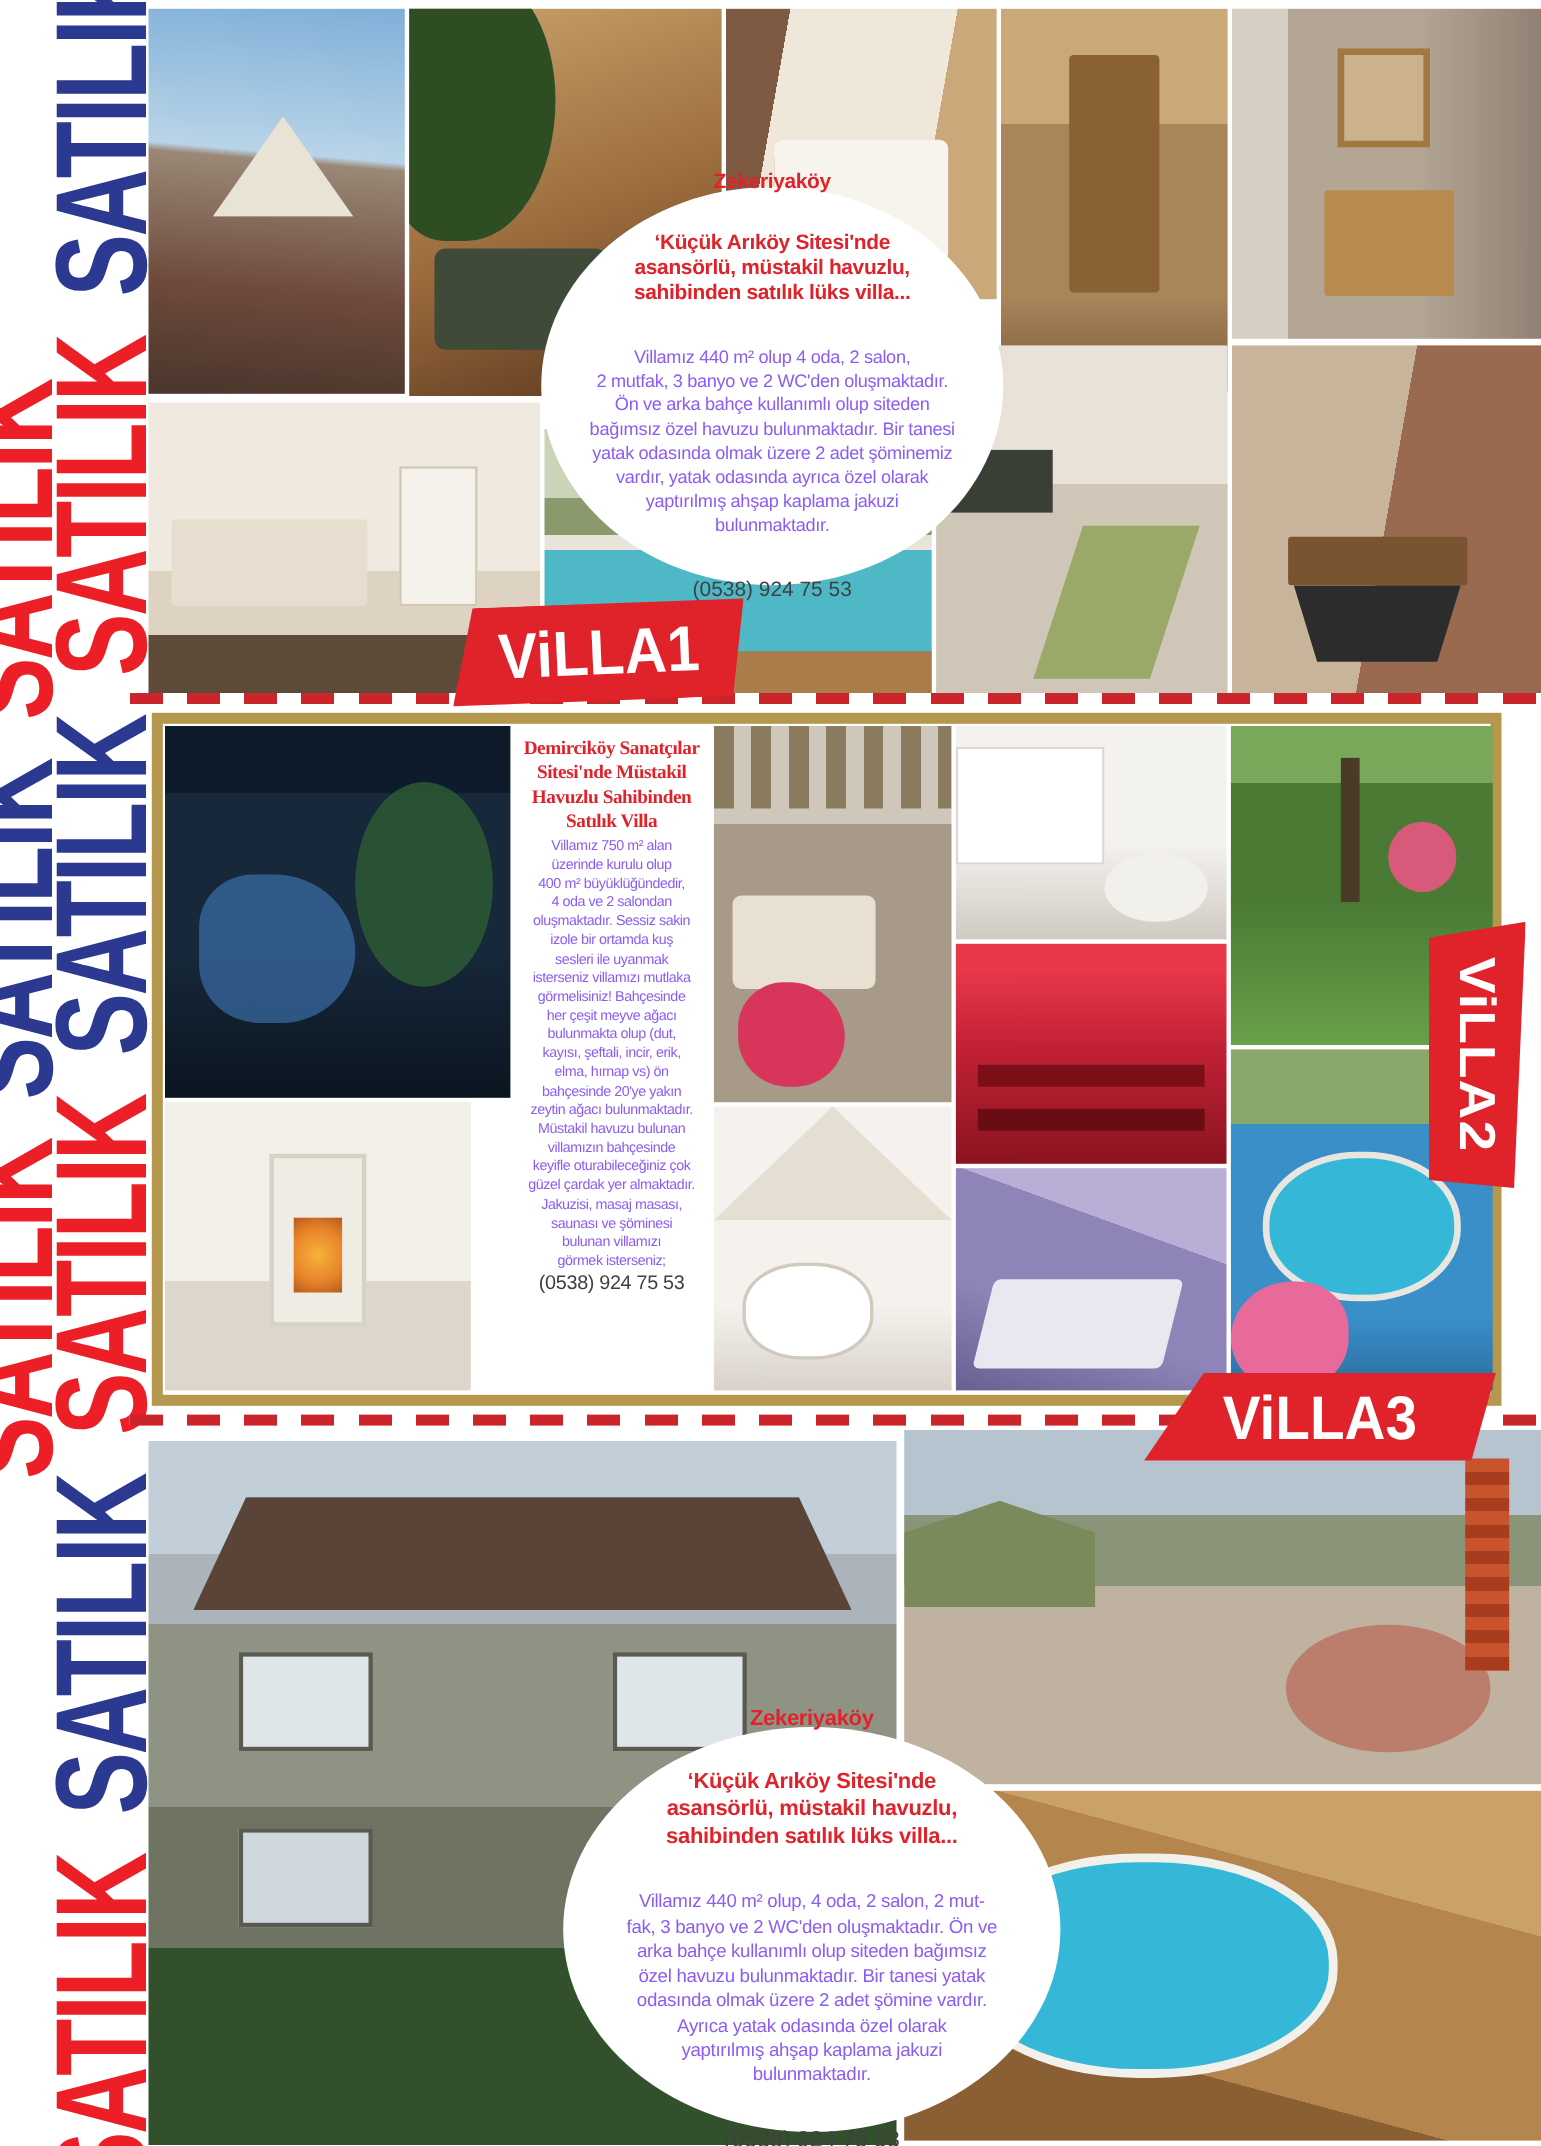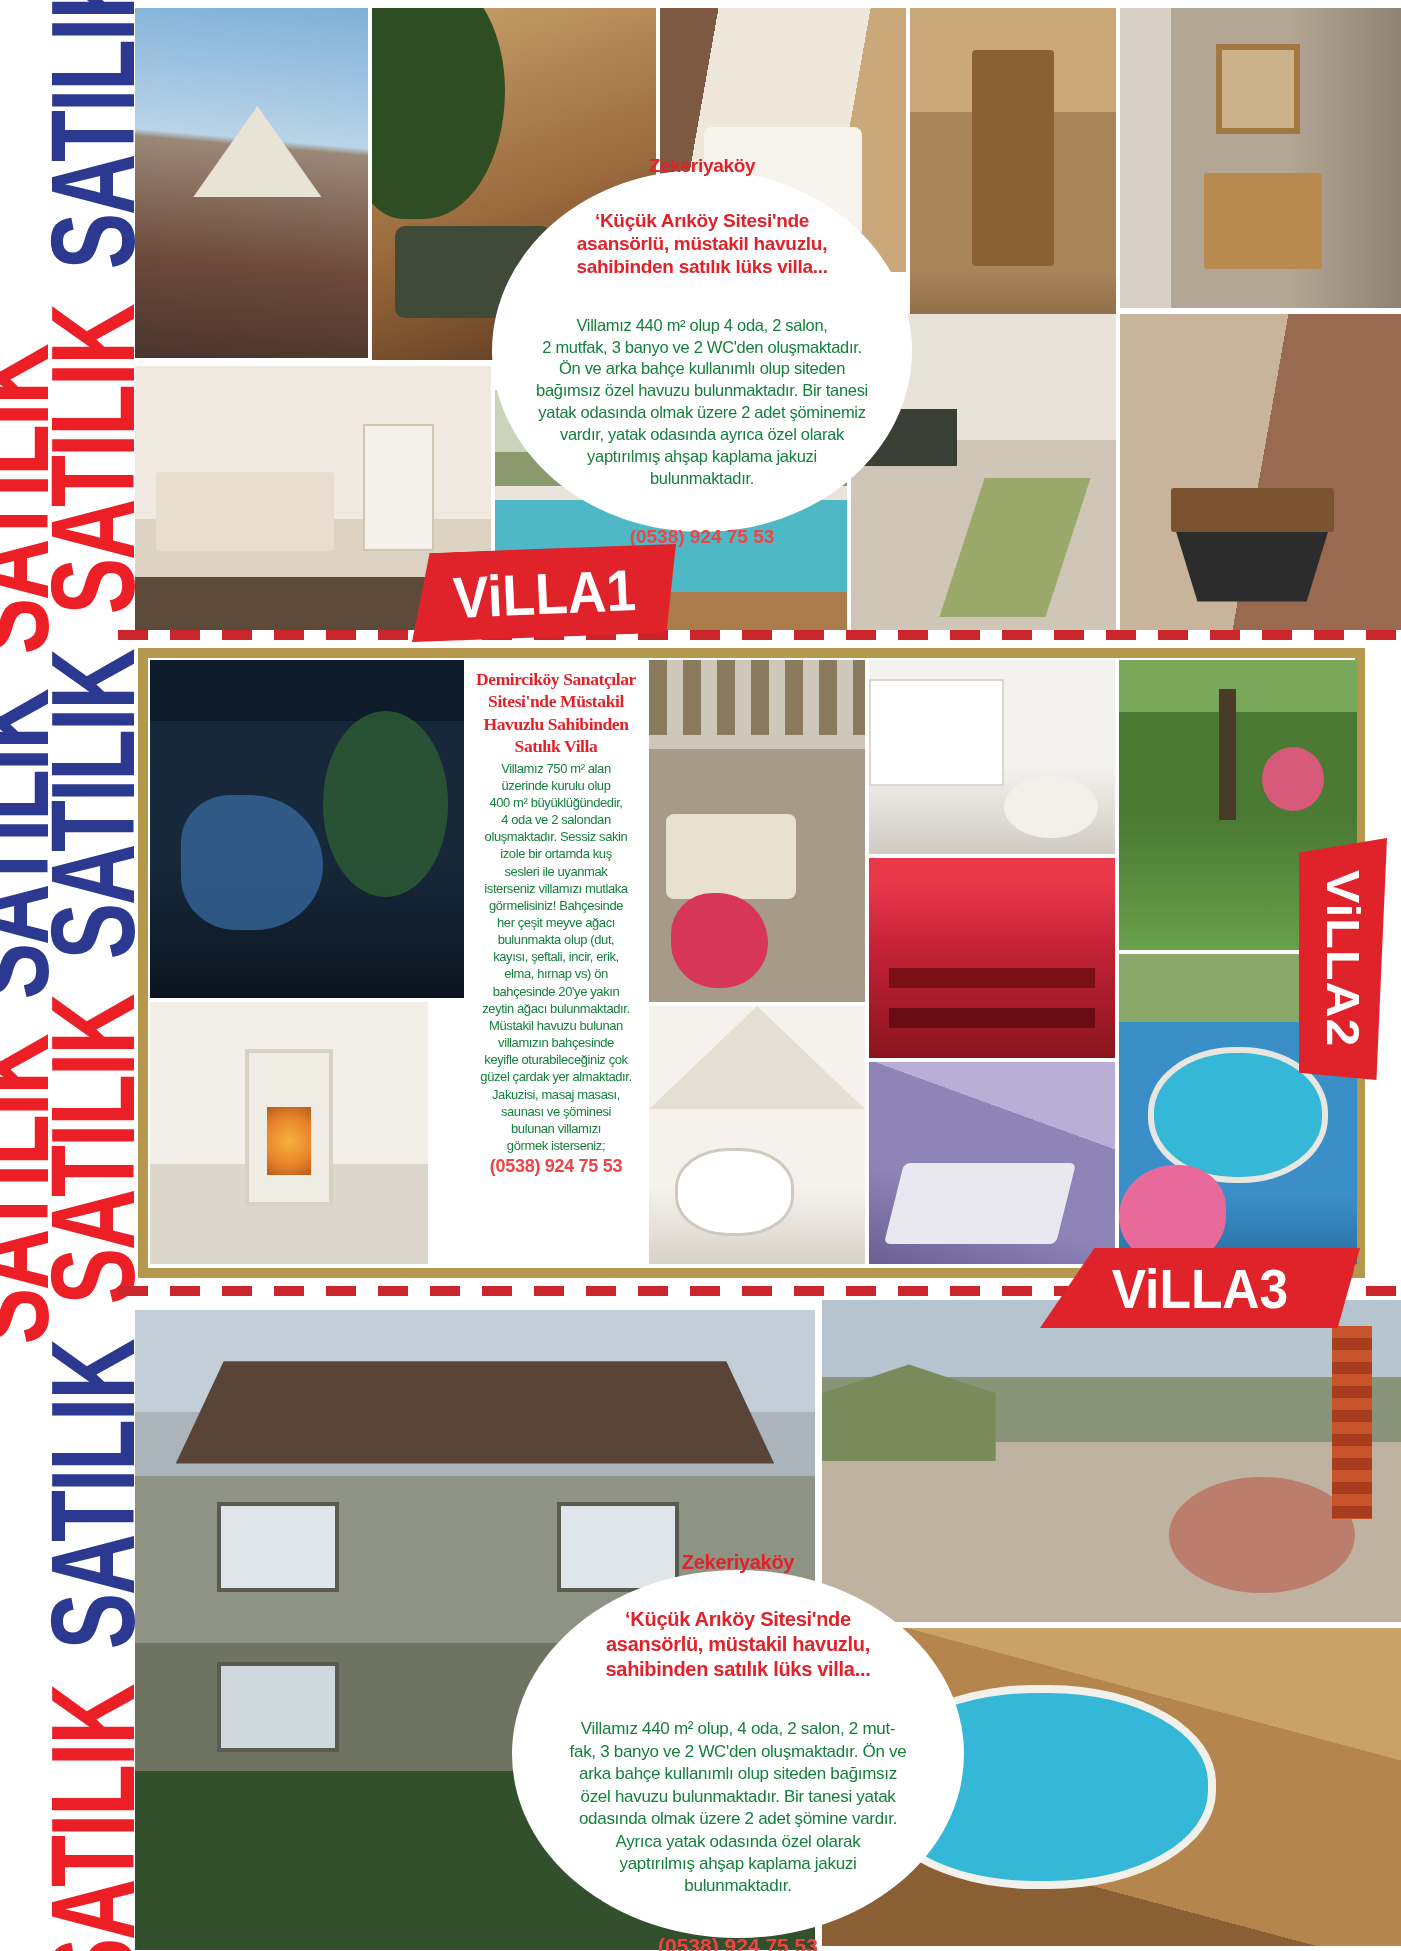--- a/index.html
+++ b/index.html
@@ -28,22 +28,22 @@
            clip-path:polygon(17% 0,100% 0,93% 100%,0 100%);}
   .banner2{left:1299px;top:838px;width:88px;height:242px;font-size:50px;
            clip-path:polygon(0 6%,100% 0,88% 100%,0 97%);}
   .banner2 span{writing-mode:vertical-rl;letter-spacing:1px;}
   .banner span{transform:scaleX(0.92);}
   
   .bubble{position:absolute;background:#ffffff;border-radius:50%;z-index:5;display:flex;
           flex-direction:column;align-items:center;justify-content:center;text-align:center;gap:32px;}
   .pre{white-space:pre-line;}
   .loc,.ttl{color:#e0232b;font-weight:bold;}
-  .bdy{color:#15803d;}
-  .phn{color:#ef4444;font-weight:bold;}
+  .bdy{color:#8b5cf6;}
+  .phn{color:#404040;font-weight:normal;}
   .bubble1{left:492px;top:170px;width:420px;height:362px;}
   .bubble1 .loc,.bubble1 .ttl{font-size:19px;line-height:1.22;letter-spacing:-0.3px;}
   .bubble1 .bdy{font-size:16.5px;line-height:1.33;letter-spacing:-0.3px;margin-top:4px;}
   .bubble1 .phn{font-size:19px;margin-top:4px;}
   .bubble3{left:512px;top:1570px;width:452px;height:368px;}
   .bubble3 .loc,.bubble3 .ttl{font-size:20px;line-height:1.24;letter-spacing:-0.3px;}
   .bubble3 .bdy{font-size:17px;line-height:1.32;letter-spacing:-0.3px;margin-top:5px;}
   .bubble3 .phn{font-size:21px;margin-top:4px;}
   .panel2{position:absolute;left:467px;top:660px;width:178px;height:604px;background:#ffffff;
           z-index:2;text-align:center;box-sizing:border-box;padding:8px 2px 0 2px;overflow:hidden;}

